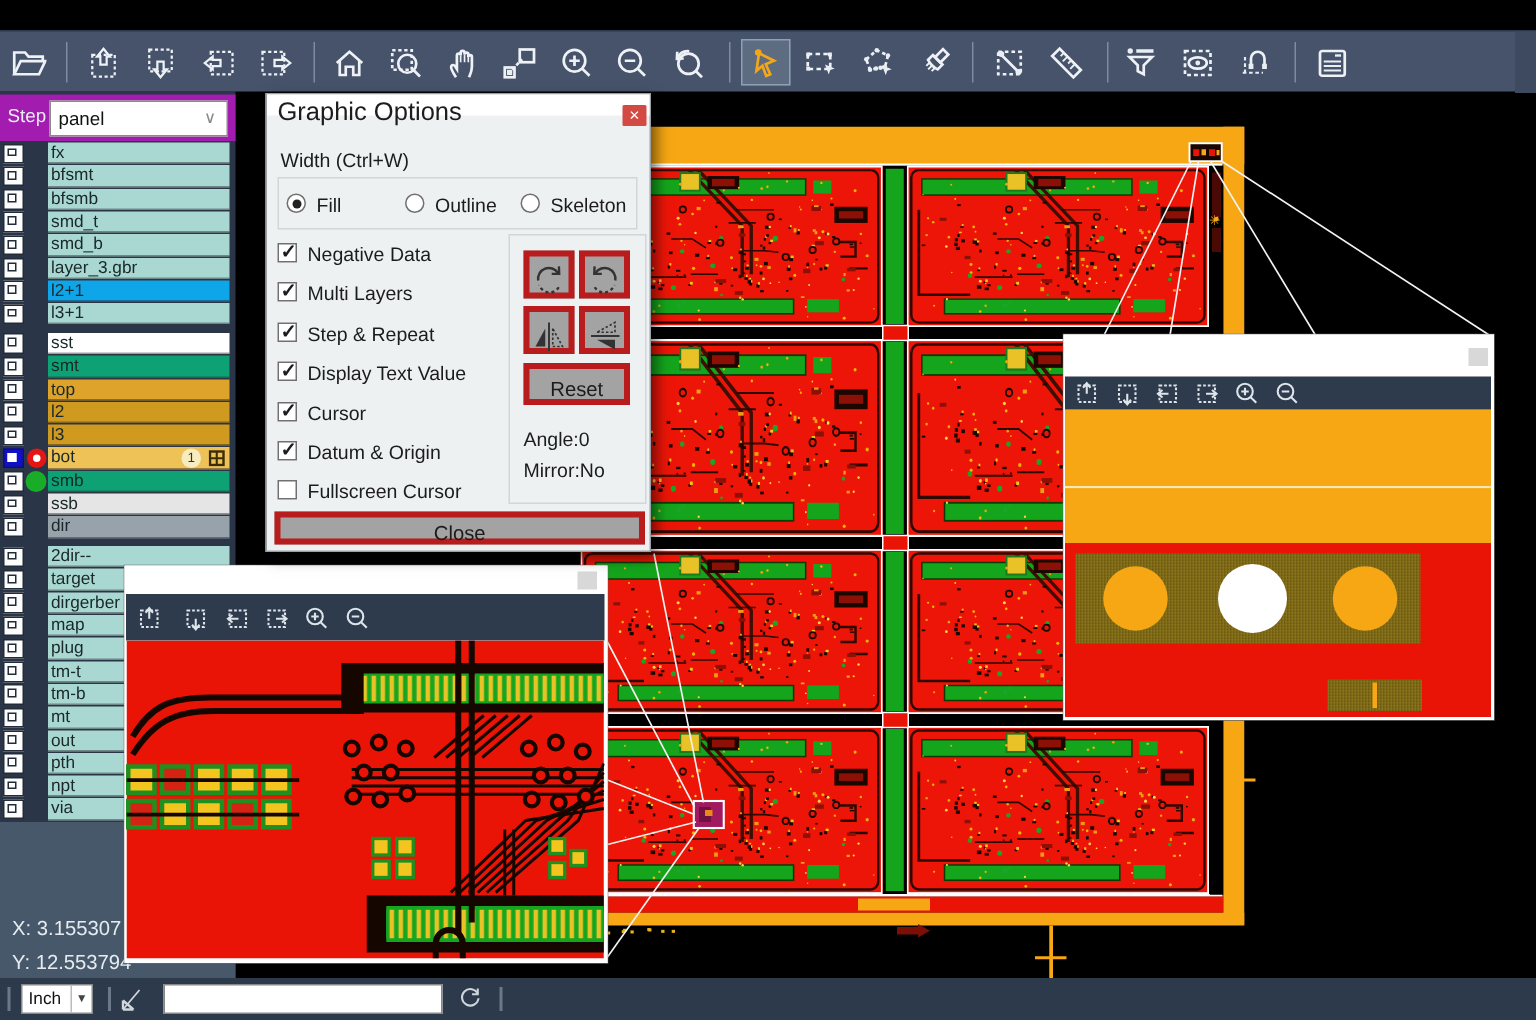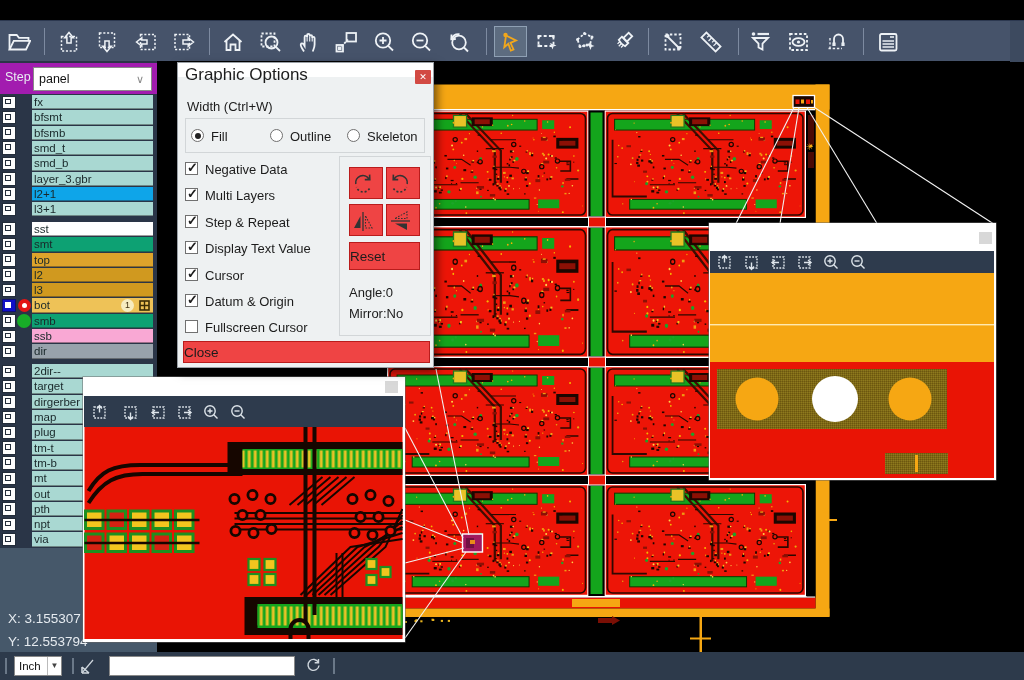--- a/index.html
+++ b/index.html
@@ -18,21 +18,21 @@
 .row{position:absolute;left:0;width:157px;height:15.3px;font-size:11.5px;color:#19282a}
 .chk{position:absolute;left:2px;top:0.5px;width:13.5px;height:13.5px;background:#fdfdfd;border:1.8px solid #222c39}
 .chki{position:absolute;left:2.1px;top:2.1px;width:5.8px;height:5.8px;border:1.6px solid #222c39}
 .band{position:absolute;left:32px;top:0;width:121px;height:14.4px;line-height:14px;padding-left:2px;border-bottom:1px solid rgba(40,40,40,.45);white-space:nowrap;overflow:hidden}
 #xy{position:absolute;left:8px;top:607px;color:#e6ebf0;font-size:13.5px;line-height:23px;z-index:6}
 #canvas{position:absolute;left:157px;top:61px;width:867px;height:591px;background:#000;z-index:1}
 #dlg{position:absolute;left:177px;top:62px;width:257px;height:306px;background:#eef1f2;border:1px solid #9aa0a6;box-shadow:3px 4px 9px rgba(0,0,0,.55);z-index:40;font-size:13px;color:#1c1c1c}
 #dlgtitle{position:absolute;left:0;top:0;width:100%;height:14px;background:#fff;line-height:24px;padding-left:7px;font-size:17px}
 #dlgx{position:absolute;right:2px;top:7px;width:16px;height:14px;background:#d24a43;color:#fff;font-size:9px;text-align:center;line-height:14px;border-radius:1px}
 .grp{position:absolute;border:1px solid #d2d6d8}
-.dlgbtn{position:absolute;background:#ef4444;border:1px solid #b91c1c;}
+.dlgbtn{position:absolute;background:#a3a3a3;border:4px solid #b91c1c;text-align:center}
 .cb{position:absolute;left:7px;width:13px;height:13px;background:#fff;border:1px solid #707070}
 .cb .t{position:absolute;left:1px;top:-3px;color:#1c1c1c;font-size:13px;font-weight:bold}
 .cblbl{position:absolute;left:27px;width:160px}
 .radio{position:absolute;width:13px;height:13px;border-radius:50%;background:#fff;border:1px solid #707070}
 #pv1{position:absolute;left:83px;top:377px;width:322px;height:265px;background:#fff;border:1.5px solid #fff;box-shadow:0 0 0 .5px #666;z-index:20}
 #pv1 .tb,#pv2 .tb{position:absolute;background:#2e3b4d}
 #pv2{position:absolute;left:709px;top:223px;width:287px;height:257px;background:#fff;border:1.5px solid #fff;box-shadow:0 0 0 .5px #666;z-index:20}
 .graybtn{position:absolute;background:#d8d8d8}
 #statusbar{position:absolute;left:0;top:652px;width:1024px;height:28px;background:#2d3a4b;z-index:50;color:#cfd6dd}
 .ssep{position:absolute;top:6px;width:1.5px;height:16px;background:#6a7888}
@@ -575,21 +575,21 @@
         <div class="chk">
           <div class="chki"></div>
         </div>
         <div class="band" style="background:#0da173">smb</div>
         <div style="position:absolute;left:17px;top:0.5px;width:14px;height:14px;border-radius:50%;background:#18ac28;"></div>
       </div>
 <div class="row" style="top:268.0px">
         <div class="chk">
           <div class="chki"></div>
         </div>
-        <div class="band" style="background:#f9a8d4">ssb</div>
+        <div class="band" style="background:#e5e5e5">ssb</div>
       </div>
 <div class="row" style="top:283.3px">
         <div class="chk">
           <div class="chki"></div>
         </div>
         <div class="band" style="background:#98a2ab">dir</div>
       </div>
 <div class="row" style="top:303.1px">
         <div class="chk">
           <div class="chki"></div>

